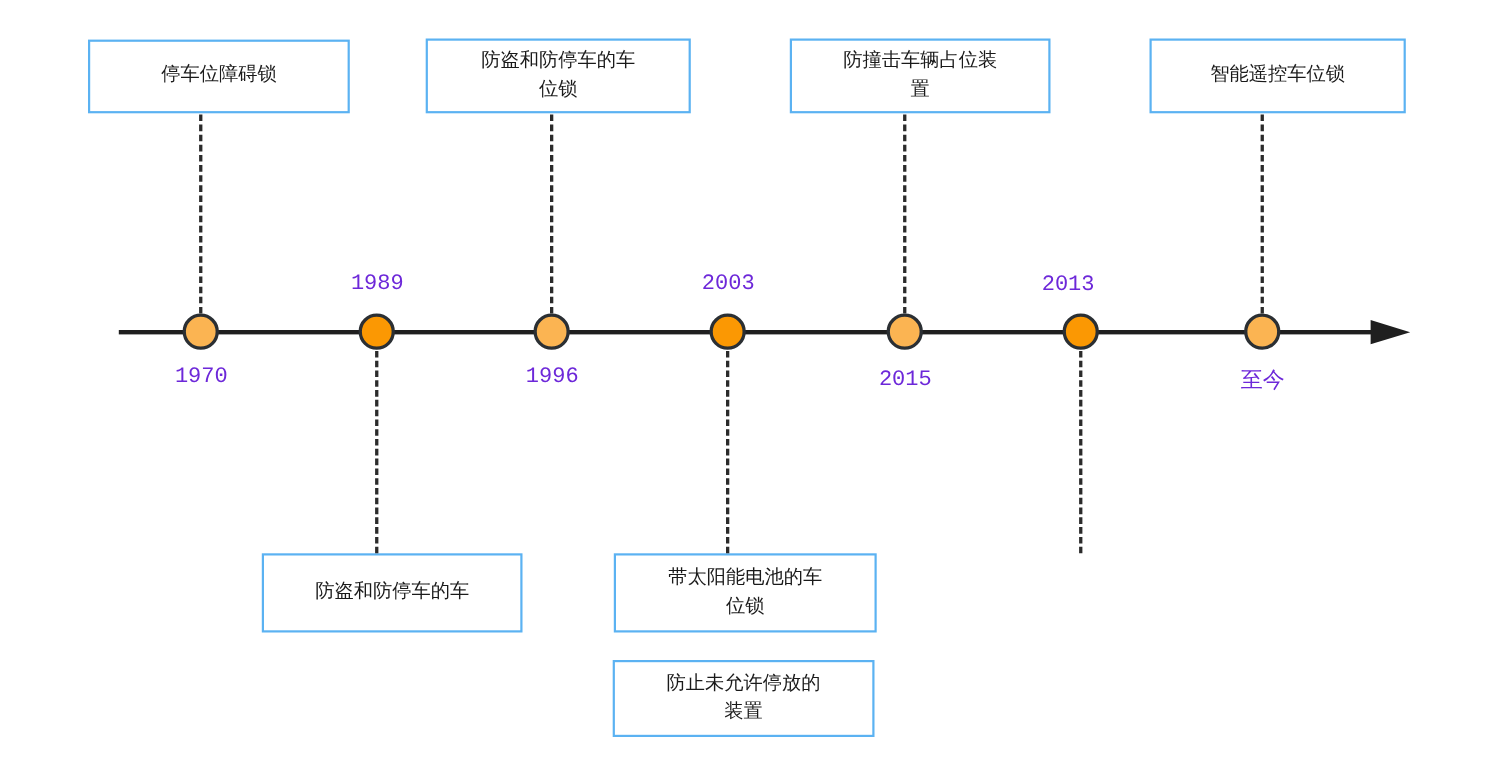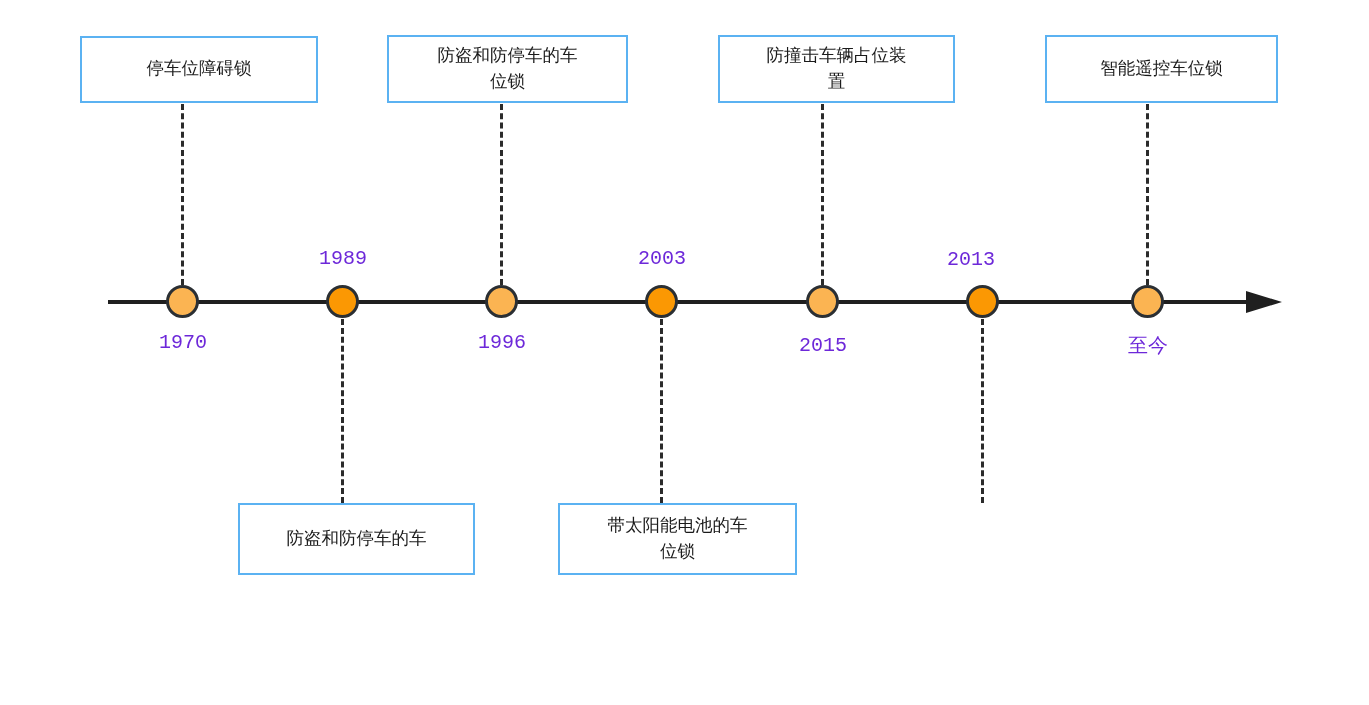--- a/index.html
+++ b/index.html
@@ -89,20 +89,24 @@
       <span>智能遥控车位锁</span>
     </div>
 
   <div class="evbox b5">
       <span>防盗和防停车的车</span>
     </div>
   <div class="evbox b6">
       <span>带太阳能电池的车
 位锁</span>
     </div>
+  <div class="evbox b7">
+      <span>防止未允许停放的
+装置</span>
+    </div>
 
   <div class="conn c1"></div>
   <div class="conn c2"></div>
   <div class="conn c3"></div>
   <div class="conn c4"></div>
   <div class="conn c5"></div>
   <div class="conn c6"></div>
   <div class="conn c7"></div>
 
   <div class="axis-line"></div>

